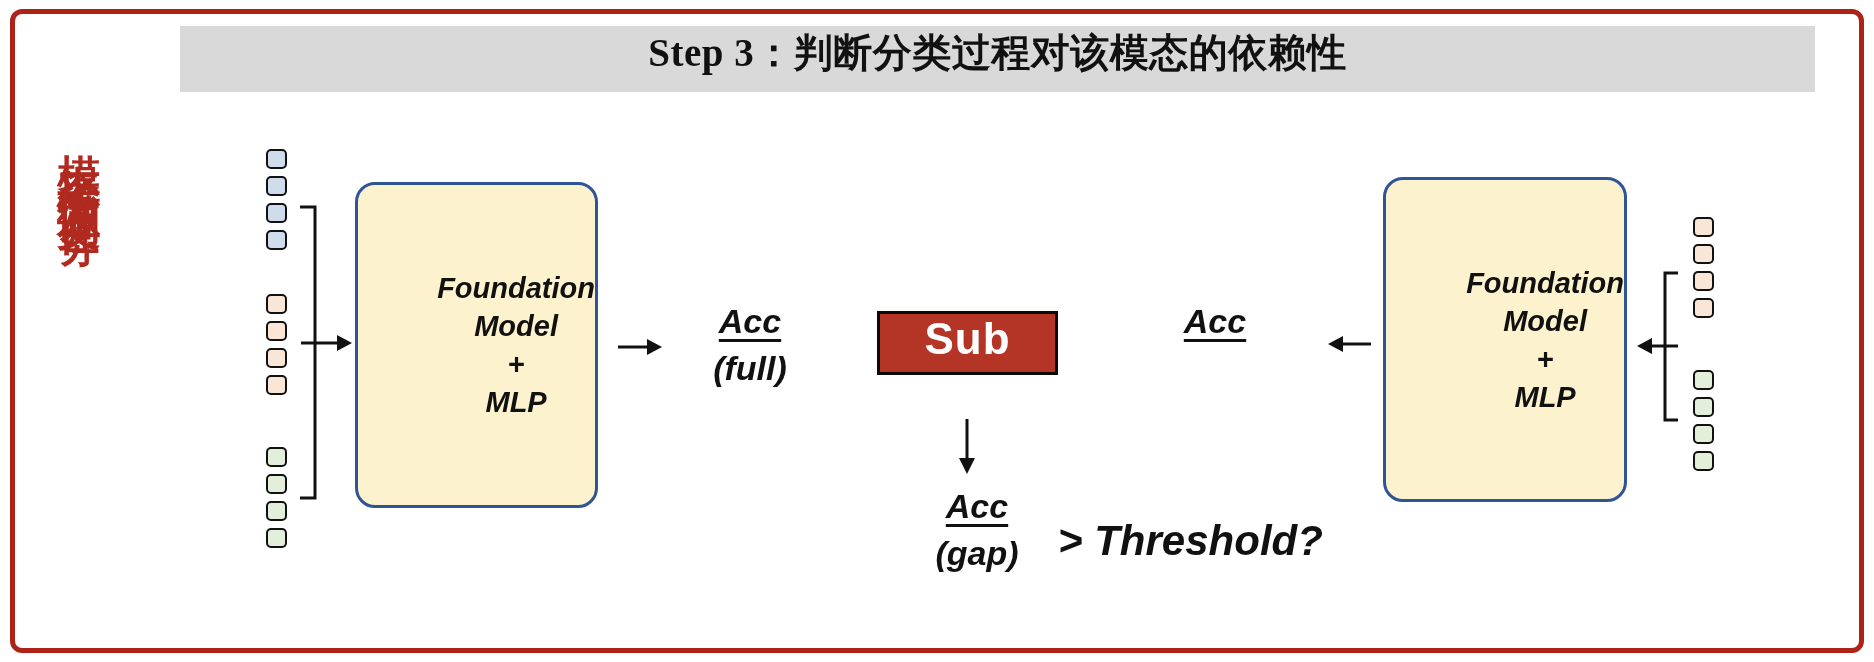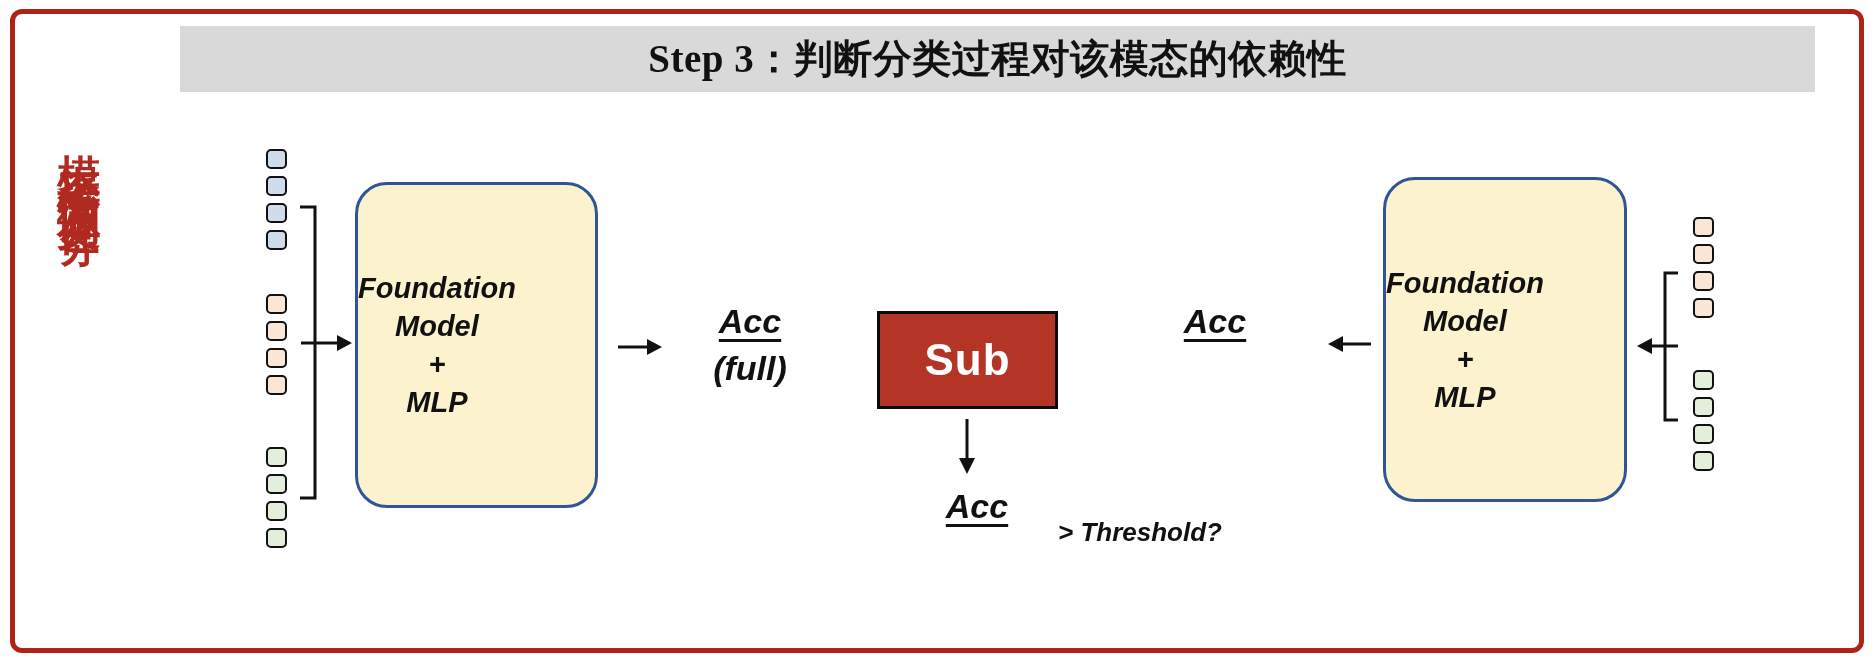--- a/index.html
+++ b/index.html
@@ -5,43 +5,43 @@
   :root{
     --frame-red:#AE2318; --accent-red:#B02A20; --sub-red:#B43425;
     --header-gray:#D9D9D9; --box-cream:#FDF2CE; --box-border-blue:#2F5597;
   }
   html,body{margin:0;padding:0;background:#fff;}
   .canvas{position:relative;width:1874px;height:662px;background:#fff;overflow:hidden;
           font-family:"Liberation Sans",sans-serif;}
   .frame{position:absolute;left:10px;top:9px;width:1844px;height:634px;
          border:5px solid var(--frame-red);border-radius:12px;}
   .header{position:absolute;left:180px;top:26px;width:1635px;height:66px;
-          background:var(--header-gray);display:flex;align-items:center;justify-content:center;}
+          background:var(--header-gray);display:flex;align-items:flex-start;justify-content:center;}
   .header span{font-family:"Liberation Serif",serif;font-weight:700;font-size:39px;color:#111;
           letter-spacing:.5px;white-space:nowrap;}
   .side-label{position:absolute;left:58px;top:120px;writing-mode:vertical-rl;text-orientation:upright;
           font-family:"Liberation Serif",serif;font-weight:700;font-size:43px;letter-spacing:10px;
           color:var(--accent-red);line-height:1;}
   .token-col{position:absolute;display:flex;flex-direction:column;gap:7px;}
   .token{width:21px;height:20px;border:2px solid #111;border-radius:5px;box-sizing:border-box;}
   .overlay{position:absolute;left:0;top:0;width:1874px;height:662px;pointer-events:none;}
   .model-box{position:absolute;background:var(--box-cream);border:3px solid var(--box-border-blue);
-          border-radius:32px;box-sizing:border-box;display:flex;align-items:center;justify-content:flex-start;}
+          border-radius:20px;box-sizing:border-box;display:flex;align-items:center;justify-content:flex-end;}
   .model-box .model-text{font-weight:700;font-style:italic;font-size:29px;line-height:38px;
           color:#111;text-align:center;white-space:pre-line;}
   .acc-label{position:absolute;text-align:center;font-weight:700;font-style:italic;font-size:34px;
           color:#111;line-height:38px;}
   .acc-label .qual{display:block;margin-top:9px;text-align:center;}
   .wavy{text-decoration-line:underline;text-decoration-style:wavy;
         text-decoration-color:#E0442E;text-decoration-thickness:2px;text-underline-offset:6px;text-decoration:underline;}
-  .sub-box{position:absolute;left:877px;top:311px;width:181px;height:98px;box-sizing:border-box;
-        background:var(--sub-red);border:3px solid #0a0a0a;display:flex;align-items:center;justify-content:center;}
+  .sub-box{position:absolute;left:877px;top:311px;width:181px;height:64px;box-sizing:border-box;
+        background:var(--sub-red);border:3px solid #0a0a0a;display:flex;align-items:flex-start;justify-content:center;}
   .sub-box span{color:#fff;font-weight:700;font-size:44px;letter-spacing:1px;}
   .threshold{position:absolute;left:1058px;top:517px;font-weight:700;font-style:italic;
-        font-size:26px;color:#111;white-space:nowrap;}
+        font-size:42px;color:#111;white-space:nowrap;}
 </style>
 </head>
 <body>
 
 <div class="canvas">
 
   <div class="frame"></div>
 
   <div class="header">
     <span>Step 3：判断分类过程对该模态的依赖性</span>
@@ -134,17 +134,18 @@
   <div class="acc-label" style="left:1103px;top:302px;width:224px;">
     <span class="wavy">Acc</span>
   </div>
 
   <div class="sub-box">
     <span>Sub</span>
   </div>
 
   <div class="acc-label" style="left:877px;top:487px;width:200px;">
     <span class="wavy">Acc</span>
+    <span class="qual">(gap)</span>
   </div>
 
   <div class="threshold">&gt; Threshold?</div>
 
 </div>
 
 </body></html>

